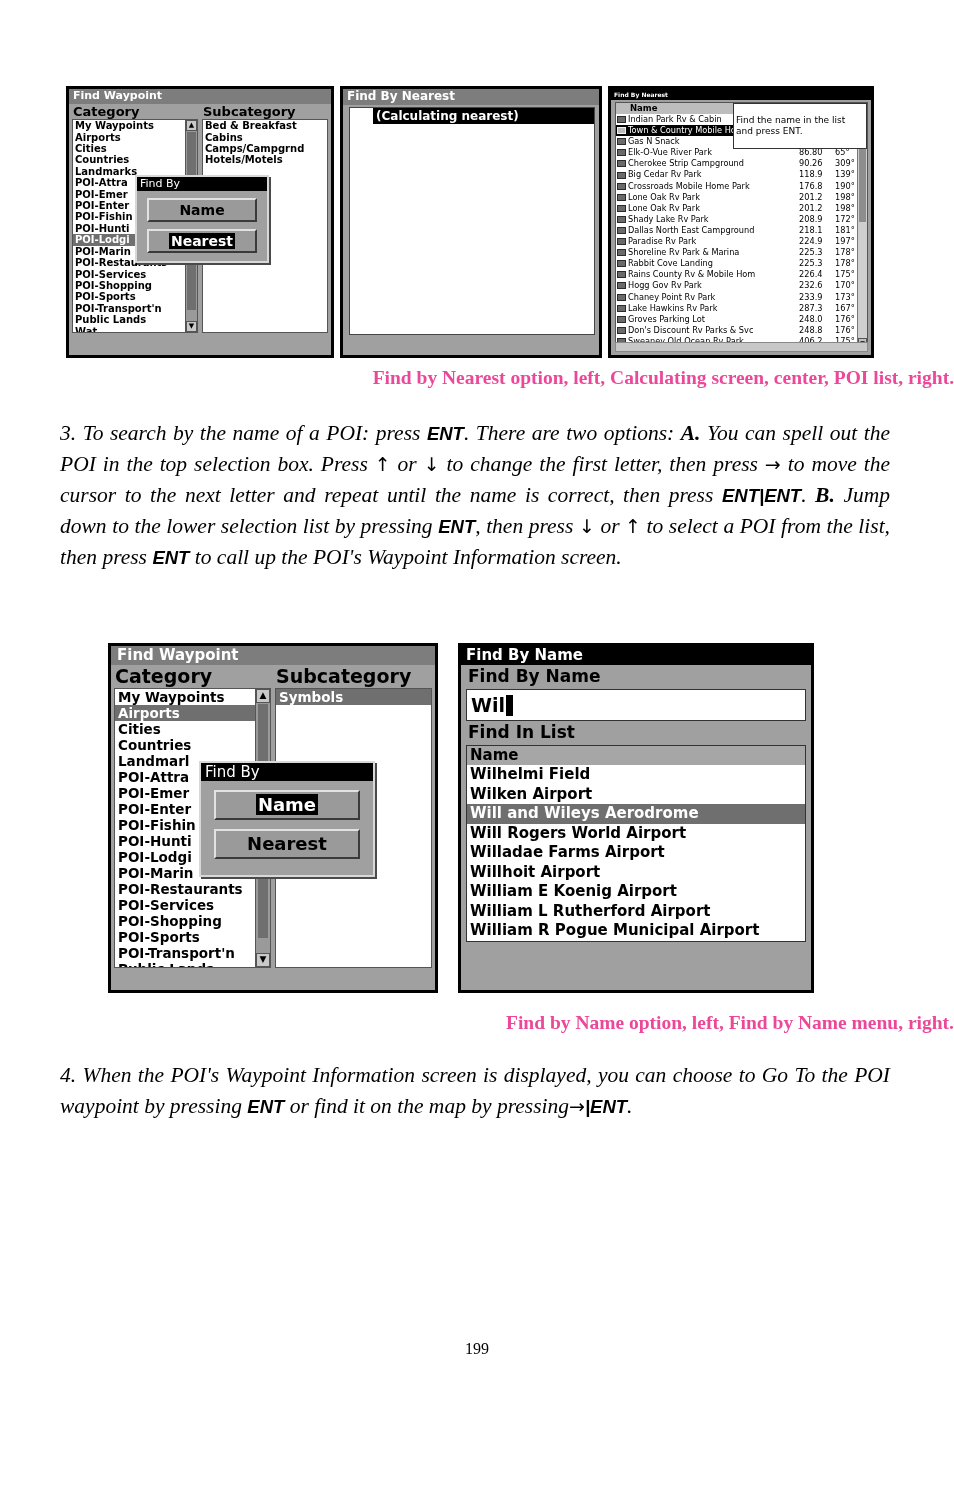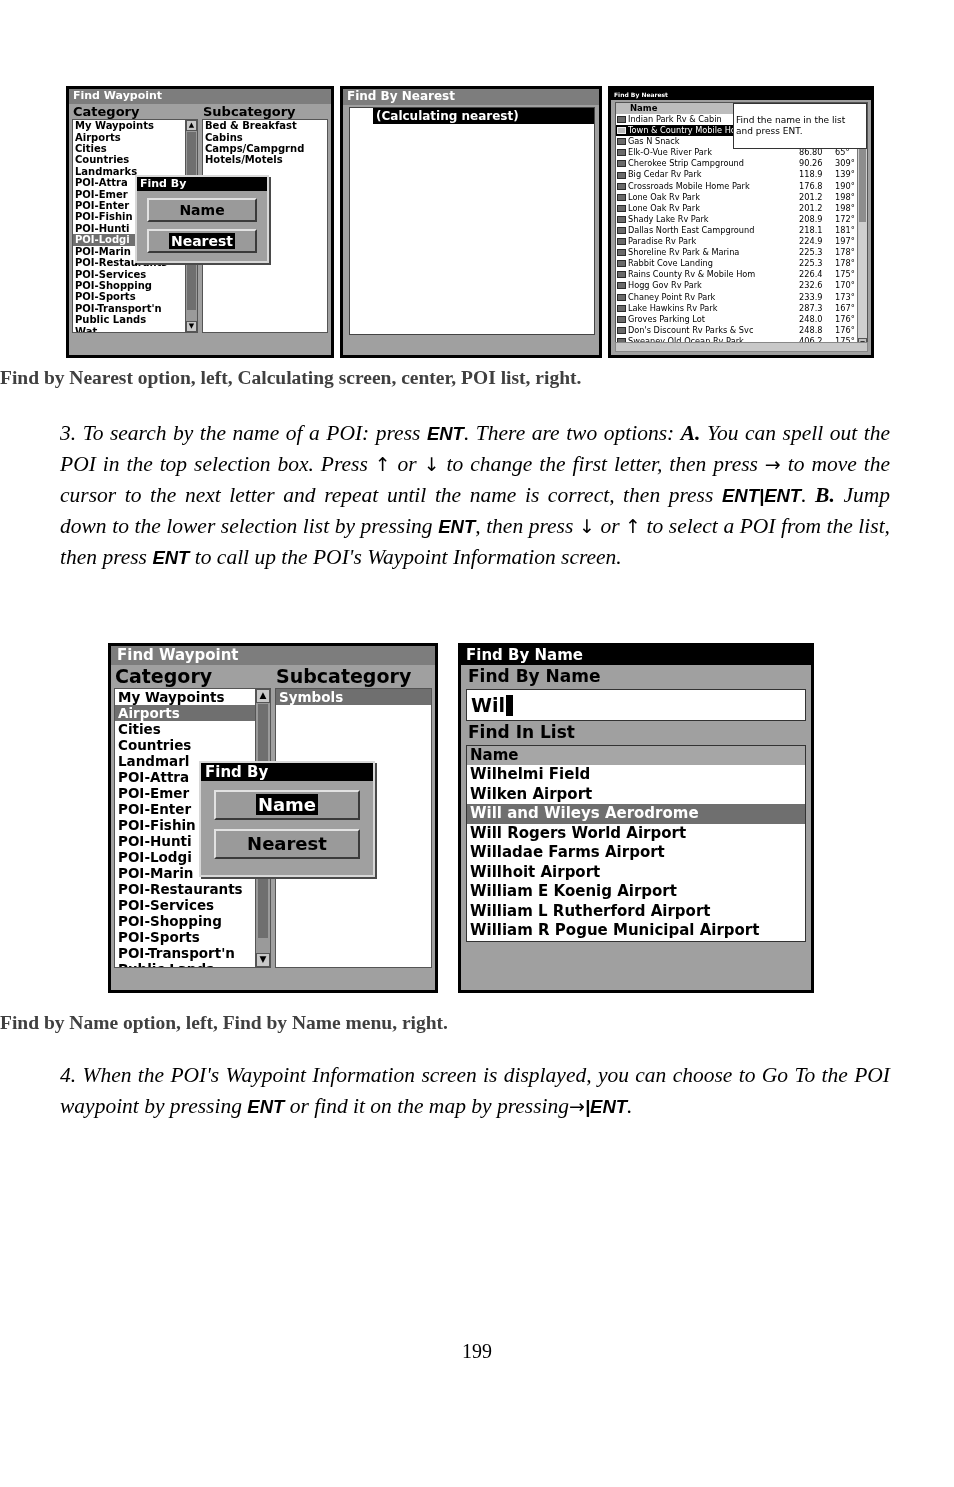--- a/index.html
+++ b/index.html
@@ -50,21 +50,21 @@
   }
   .scroll .arrow.up{top:0;}
   .scroll .arrow.dn{bottom:0;}
   .scroll .thumb{position:absolute;left:1px;width:9px;background:#6f6f6f;}
 
   
   .findby{
     position:absolute;background:#a0a0a0;border:2px solid #d8d8d8;
     box-shadow:2px 2px 0 #4a4a4a;box-sizing:border-box;
   }
-  .findby .fb-title{background:#000;color:#fff;font-weight:bold;}
+  .findby .fb-title{background:#000;color:#fff;font-weight:normal;}
   .fb-btn{
     background:#9a9a9a;border-top:2px solid #e2e2e2;border-left:2px solid #e2e2e2;
     border-right:2px solid #3a3a3a;border-bottom:2px solid #3a3a3a;
     text-align:center;font-weight:bold;color:#000;box-sizing:border-box;
   }
   .fb-btn .hl{background:#000;color:#fff;padding:0 2px;}
 
   #findby-1{left:66px;top:86px;width:134px;height:88px;}
   #findby-1 .fb-title{font-size:11px;padding:0 3px;line-height:14px;}
   #findby-1 .fb-btn{font-size:14px;line-height:20px;margin:7px 10px 0 10px;}
@@ -124,37 +124,37 @@
     font-size:19px;font-weight:bold;color:#000;
   }
   .fbn-caret{display:inline-block;width:7px;height:21px;background:#000;margin-left:1px;}
   .fbn-list{margin:0 5px;background:#fff;border:1px solid #333;overflow:hidden;}
   .fbn-hdr{background:#a6a6a6;font-size:15px;font-weight:bold;line-height:19px;padding-left:3px;color:#000;}
   .fbn-item{font-size:15px;font-weight:bold;line-height:19.5px;padding-left:3px;color:#000;white-space:nowrap;}
   .fbn-item.sel{background:#6f6f6f;color:#fff;}
 
   
   .caption{
-    position:absolute;text-align:left;width:100%;left:0;
-    font-family:"Liberation Serif", serif;font-weight:bold;font-size:19.5px;color:#404040;
+    position:absolute;text-align:right;width:100%;left:0;
+    font-family:"Liberation Serif", serif;font-weight:bold;font-size:19.5px;color:#ec4899;
   }
   #caption-1{top:367px;}
   #caption-2{top:1012px;}
   .para{
     position:absolute;left:60px;width:830px;
     font-family:"Liberation Serif", serif;font-size:21.5px;line-height:31px;
     text-align:justify;color:#000;font-style:italic;
   }
   #para-3{top:418px;}
   #para-4{top:1060px;}
   .key{font-family:"Liberation Sans", sans-serif;font-weight:bold;font-size:18.5px;}
   .arw{font-family:"DejaVu Sans", sans-serif;font-size:19px;}
   .pagenum{
     position:absolute;left:0;width:100%;top:1340px;text-align:center;
-    font-family:"Liberation Serif", serif;font-size:20px;color:#000;
+    font-family:"Liberation Serif", serif;font-size:16px;color:#000;
   }
 </style>
 </head>
 <body>
 
 <div class="page">
 
   <div class="fig-row" id="fig-row-1">
 
     <div class="gps" id="screen-find-waypoint-1">

